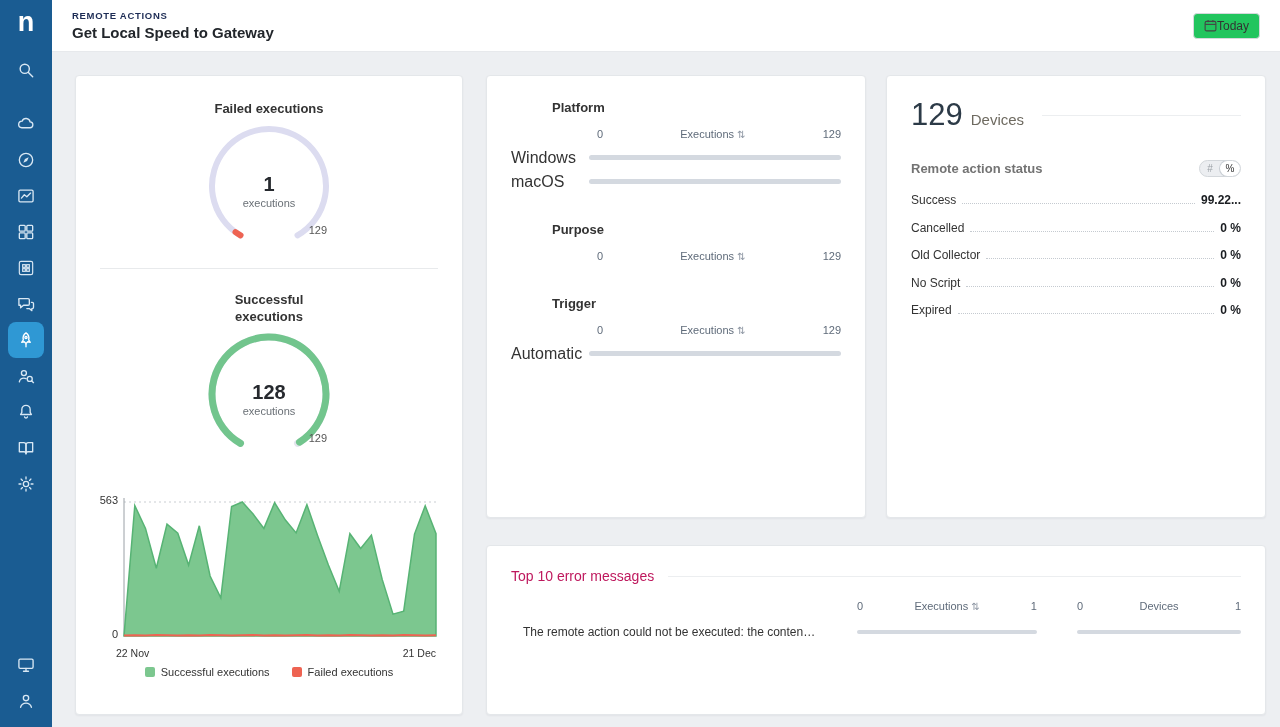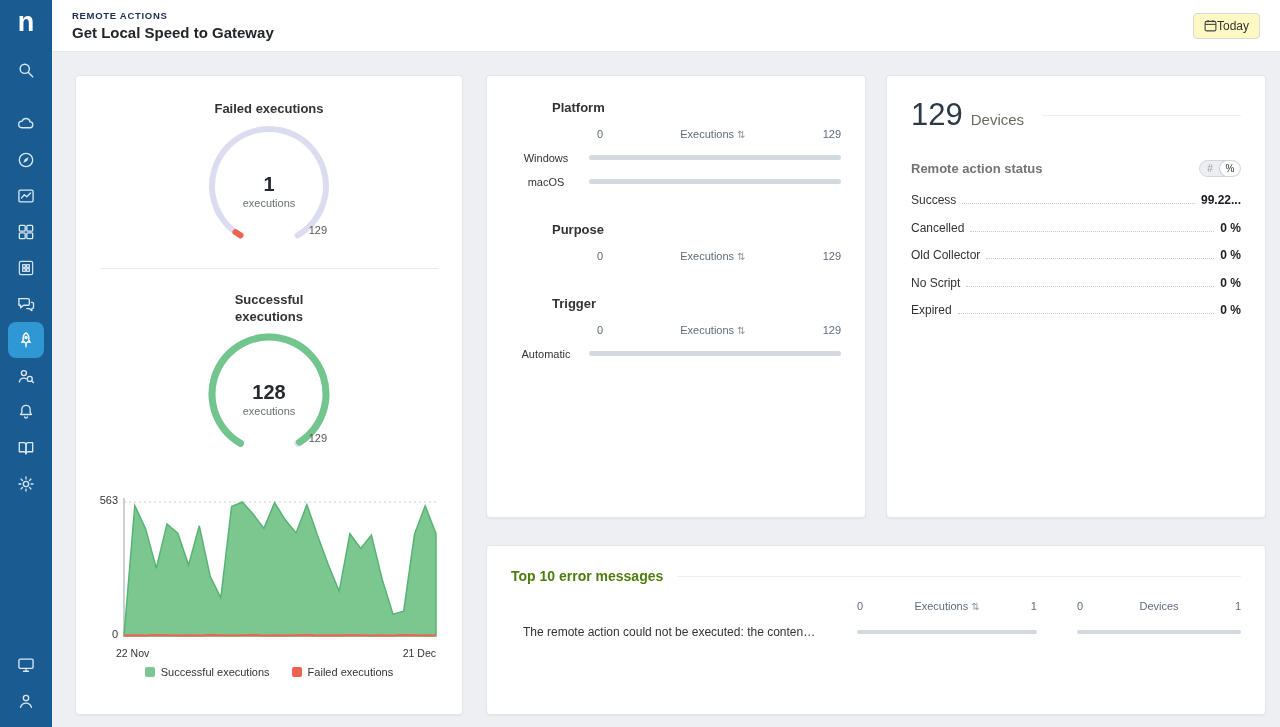--- a/index.html
+++ b/index.html
@@ -16,21 +16,21 @@
   .sb-btn.active { background:#2f98d4; color:#fff; }
   .sb-btn svg { width:20px; height:20px; }
   .sb-spacer { flex:1; }
   .sb-bottom { margin-bottom:8px; }
 
   
   .header { position:absolute; left:52px; top:0; width:1228px; height:52px; background:#fff;
             border-bottom:1px solid #e7e9ec; display:flex; align-items:center; padding:0 20px; }
   .crumb { font-size:9.5px; font-weight:700; letter-spacing:.7px; color:#1d2c55; }
   .page-title { font-size:15px; font-weight:700; color:#22262b; margin-top:3px; }
-  .today-btn { margin-left:auto; display:flex; align-items:center; background:#fef9c3;
+  .today-btn { margin-left:auto; display:flex; align-items:center; background:#22c55e;
                border:1px solid #d6d9dd; border-radius:4px; padding:5px 10px; font-size:12px;
                color:#333; cursor:pointer; font-family:inherit; }
 
   
   .main { position:absolute; left:52px; top:52px; width:1228px; height:675px; }
   .card { position:absolute; background:#fff; border:1px solid #e4e7ea; border-radius:4px;
           box-shadow:0 1px 2px rgba(16,24,40,.05); }
   .card-exec     { left:23px;  top:23px;  width:388px; height:640px; }
   .card-break    { left:434px; top:23px;  width:380px; height:443px; padding:24px; }
   .card-devices  { left:834px; top:23px;  width:380px; height:443px; padding:22px 24px; }
@@ -57,42 +57,42 @@
   .legend-item { display:flex; align-items:center; gap:6px; }
   .sq { width:10px; height:10px; border-radius:2px; display:inline-block; }
 
   
   .section { margin-bottom:34px; }
   .sec-title { font-size:13px; font-weight:700; color:#333; margin-bottom:13px;margin-left:41px; }
   .axis-row { display:flex; justify-content:space-between; align-items:center; font-size:11px;
               color:#5f6b7a; margin:0 0 11px 86px; }
   .sort { font-size:10px; color:#8a93a0; margin-left:3px; cursor:pointer; }
   .bar-row { display:flex; align-items:center; margin-bottom:11px; height:13px; }
-  .bar-label { width:78px; text-align:center; font-size:11px; color:#333; padding-right:8px; flex:0 0 auto; }
+  .bar-label { width:78px; text-align:left; font-size:16px; color:#333; padding-right:8px; flex:0 0 auto; }
   .bar-track { flex:1; height:5px; background:#d4d9e0; border-radius:3px; overflow:hidden; }
   .bar-fill { height:100%; background:#5b80b8; border-radius:3px; }
 
   
   .dev-head { display:flex; align-items:baseline; gap:8px; }
   .dev-count { font-size:31px; color:#2c3a47; font-weight:400; line-height:34px; }
   .dev-label { font-size:15px; color:#6e6a60; }
   .dev-rule { flex:1; border-top:1px solid #eceef0; align-self:center; margin-left:10px; }
   .status-head { display:flex; align-items:center; justify-content:space-between; margin-top:28px; margin-bottom:16px; }
   .status-title { font-size:13px; font-weight:700; color:#737373; }
   .toggle { display:flex; width:42px; height:17px; background:#eceef1; border:1px solid #d3d7db;
             border-radius:9px; font-size:10px; overflow:hidden; cursor:pointer; }
   .opt { flex:1; display:flex; align-items:center; justify-content:center; color:#9aa0a6; }
   .opt.active { background:#fff; border-radius:9px; box-shadow:0 0 0 1px #c9ced4; color:#333; }
   .status-row { display:flex; align-items:flex-end; font-size:12px; line-height:14px; margin-bottom:13.5px;text-align:right; }
   .leader { flex:1; border-bottom:1px dotted #c5cad0; margin:0 6px 3px; }
   .status-val { font-weight:700; color:#191c20; }
 
   
   .err-head { display:flex; align-items:center; margin-bottom:16px; }
-  .err-title { font-size:14px; font-weight:700; color:#4d7c0f; white-space:nowrap; }
+  .err-title { font-size:14px; font-weight:400; color:#be185d; white-space:nowrap; }
   .err-rule { flex:1; border-top:1px solid #eceef0; margin-left:14px; }
   .err-grid { display:grid; grid-template-columns:1fr 180px 164px; column-gap:40px; align-items:center; }
   .err-axis { display:flex; justify-content:space-between; align-items:center; font-size:11px; color:#5f6b7a; }
   .err-grid.hdr { margin-bottom:13px; }
   .err-msg { font-size:12px; color:#333; padding-left:12px; white-space:nowrap; overflow:hidden; text-overflow:ellipsis; }
   .err-track { height:4px; background:#d4d9e0; border-radius:2px; overflow:hidden; }
   .err-fill { height:100%; background:#5b80b8; border-radius:2px; }
 </style>
 </head>
 <body>

